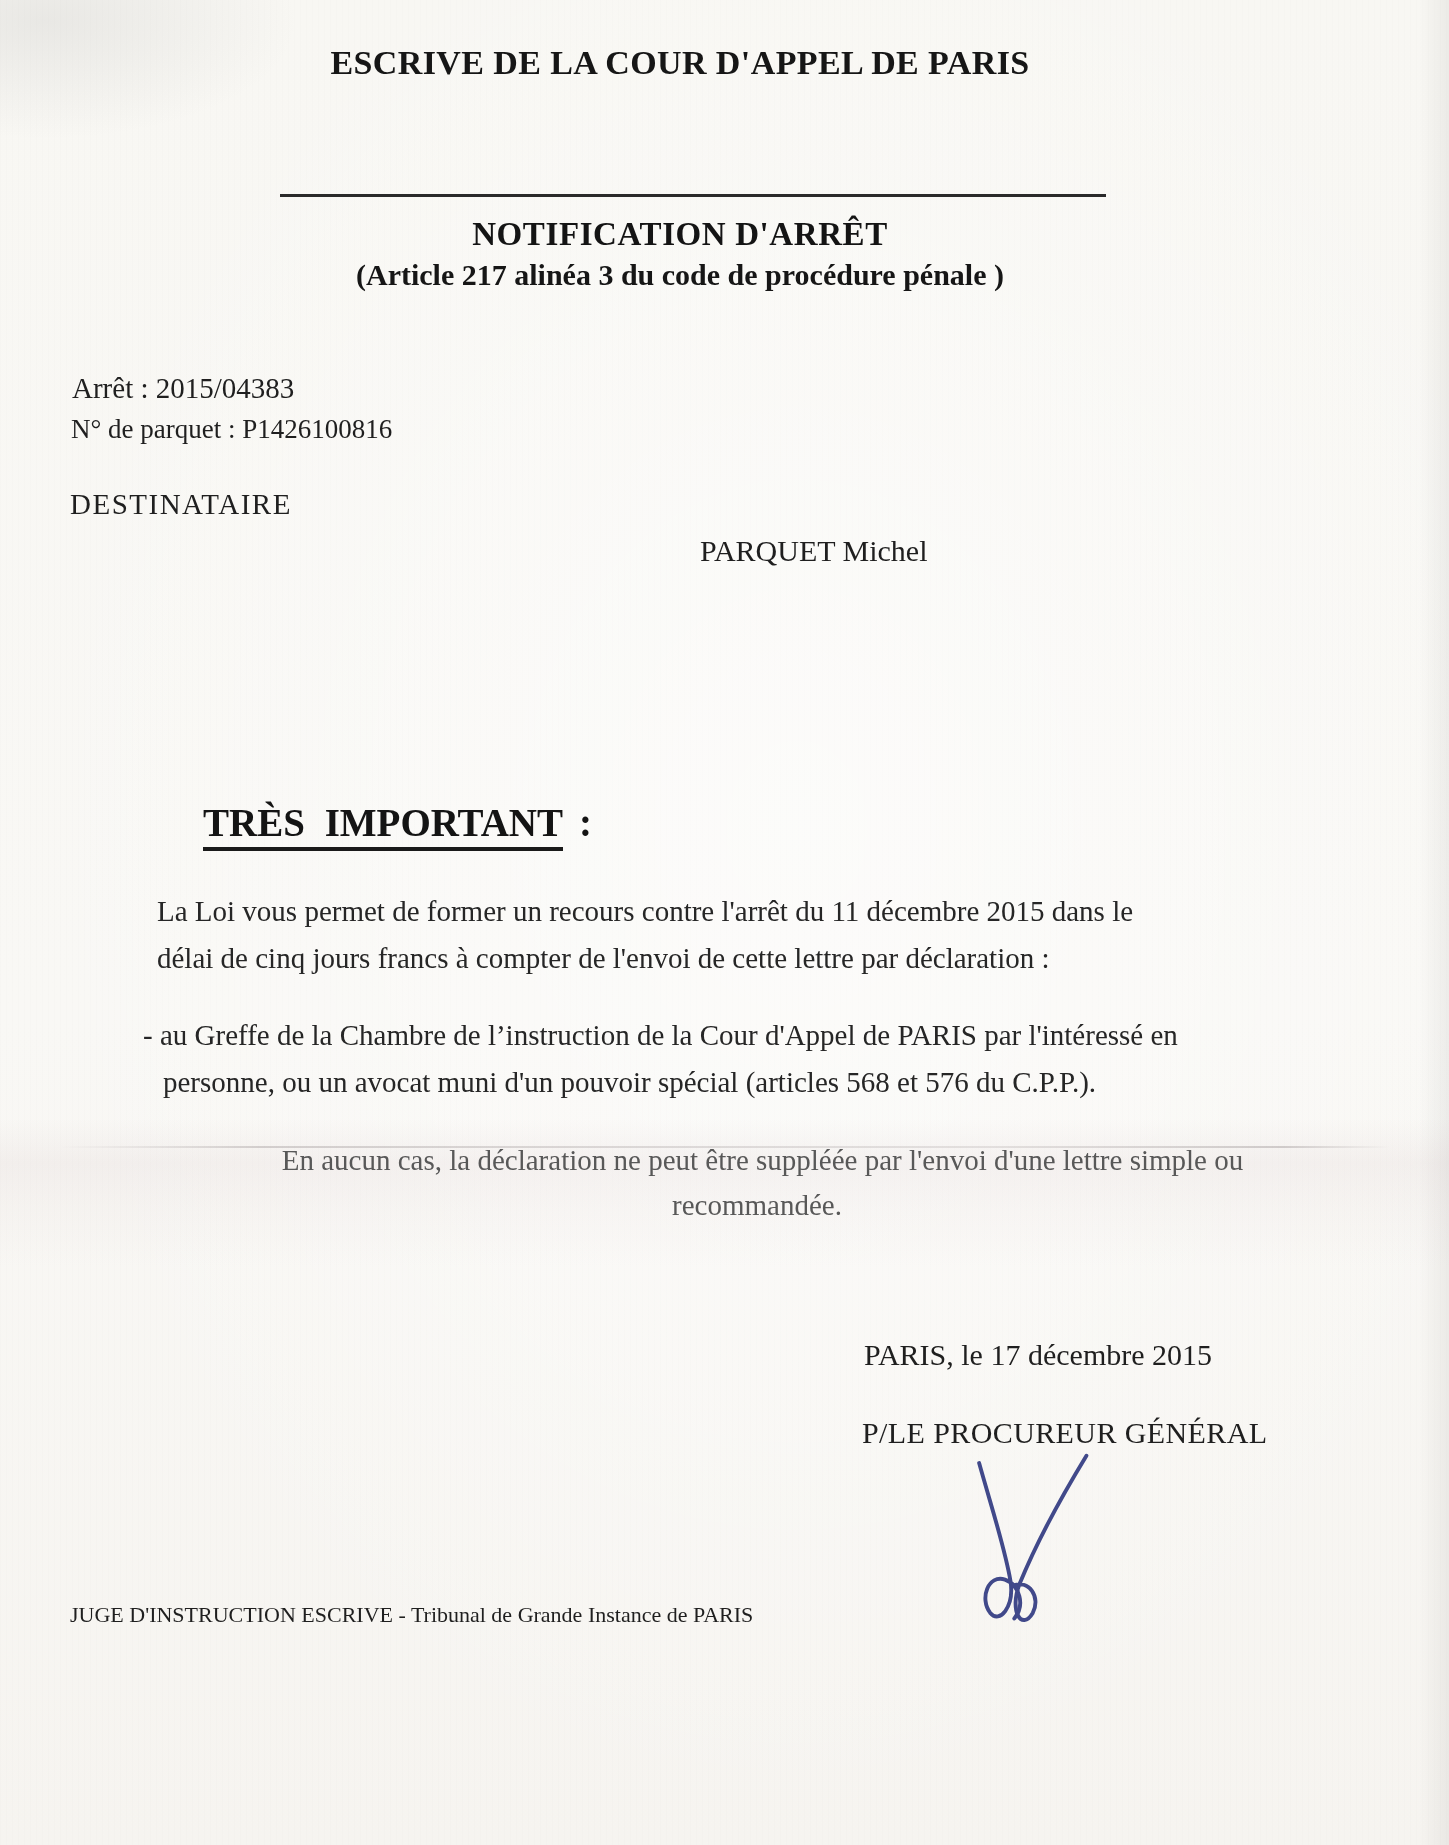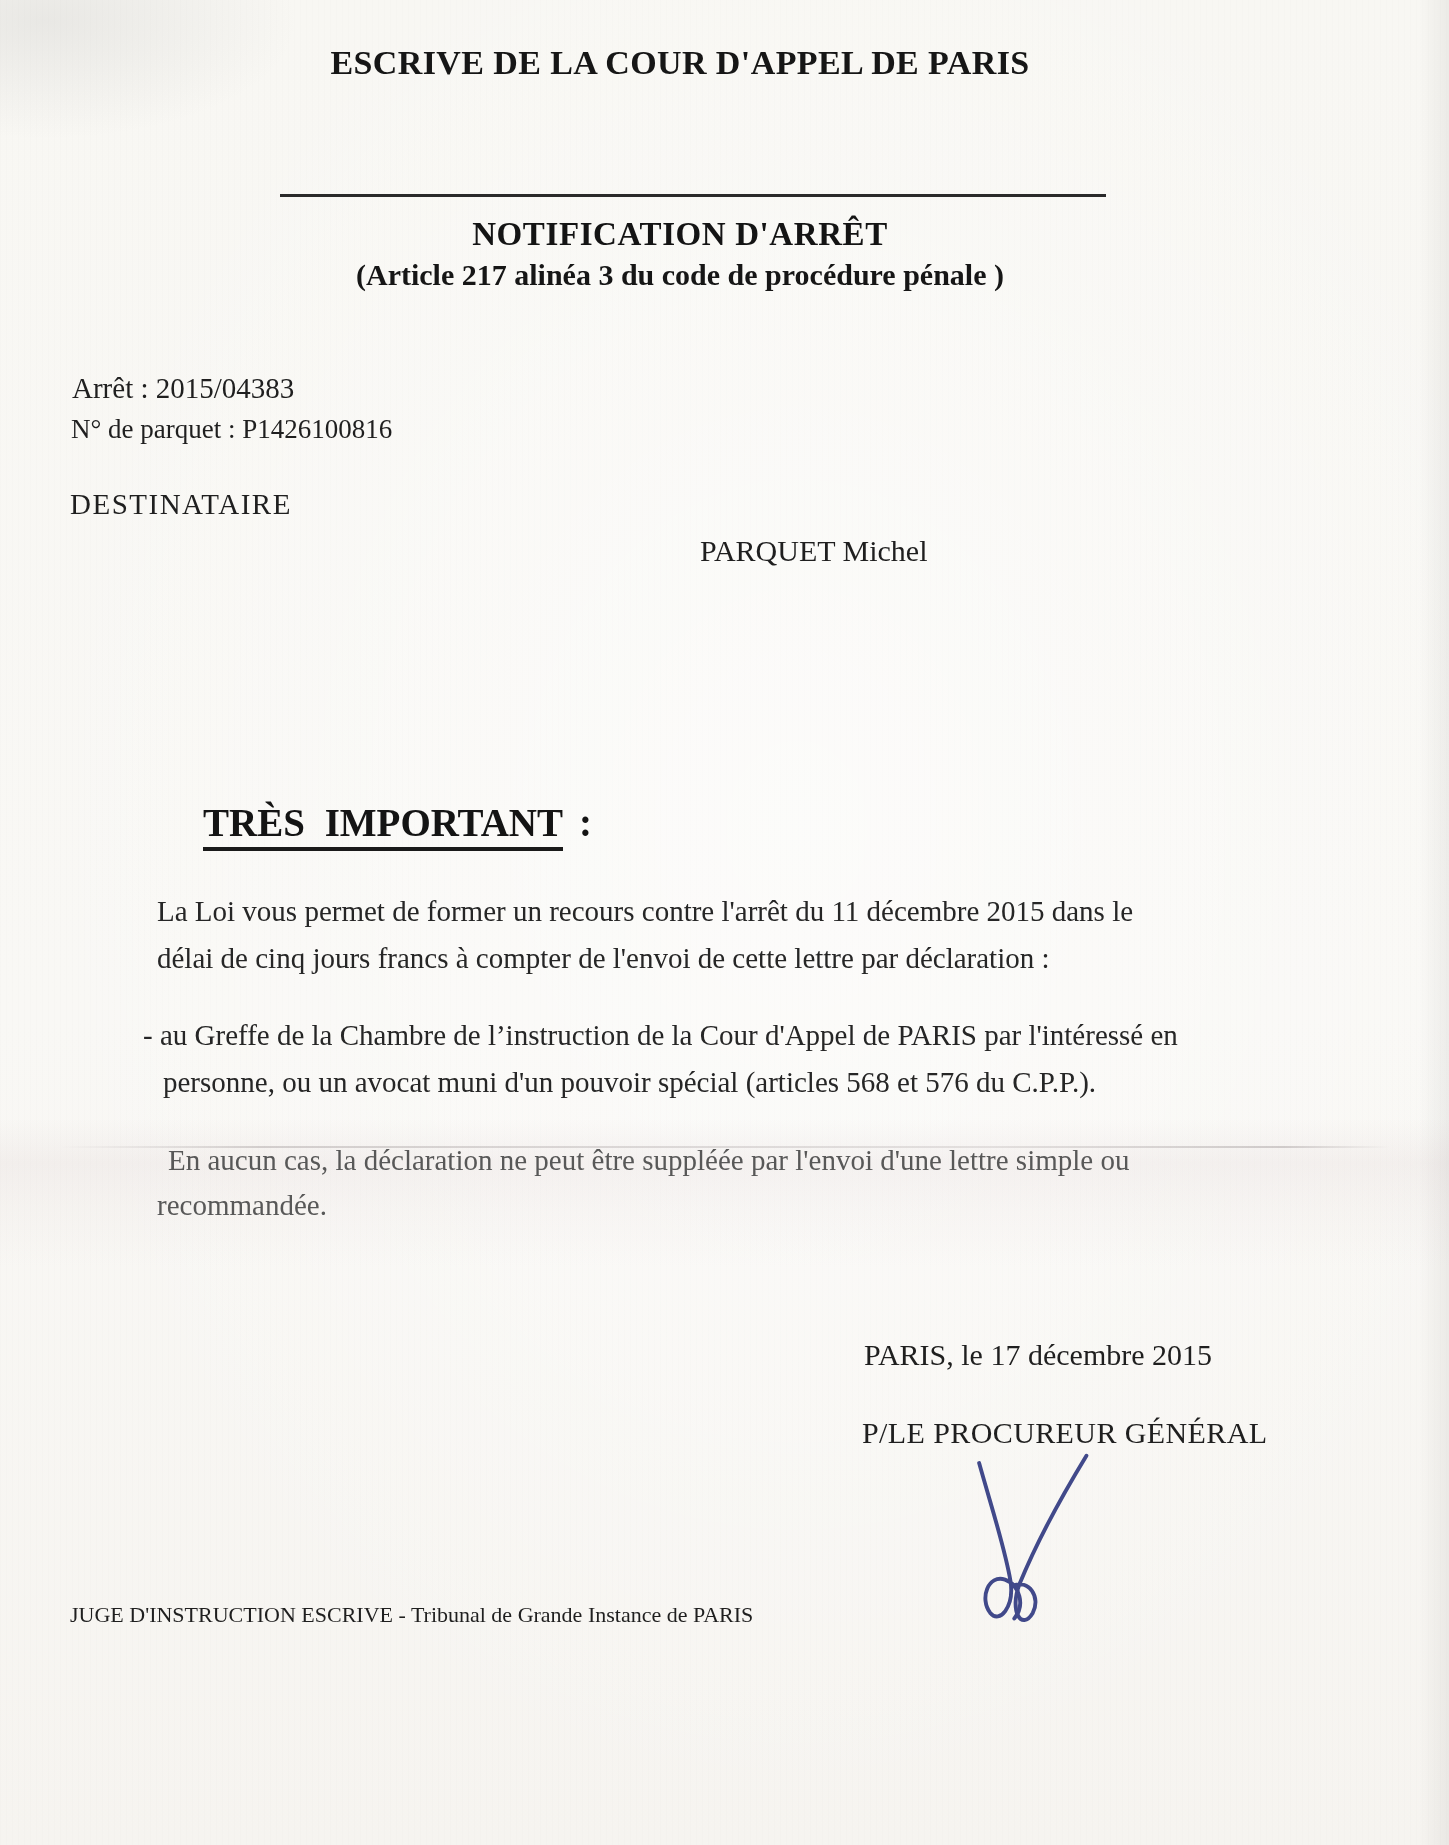--- a/index.html
+++ b/index.html
@@ -43,21 +43,21 @@
   .important-heading .colon { margin-left: 16px; font-weight: bold; }
 
   .para {
     font-size: 29px;
     line-height: 47px;
     white-space: pre-line;
     color: #262626;
   }
   .p1 { left: 157px; top: 888px; width: 1200px; }
   .p2 { left: 143px; top: 1012px; width: 1220px; text-indent: -20px; padding-left: 20px; }
-  .p3 { left: 157px; top: 1138px; width: 1200px; text-indent: 11px; color: #585858; line-height: 45px; }
+  .p3 { left: 157px; top: 1138px; width: 1200px; text-indent: 11px; color: #585858; line-height: 45px; text-align: center; }
 
   .date-line { left: 864px; top: 1338px; font-size: 30px; }
   .signatory { left: 862px; top: 1416px; font-size: 30px; letter-spacing: 0.4px; }
   .signature { left: 950px; top: 1452px; width: 160px; height: 185px; }
   .footer-line { left: 70px; top: 1602px; font-size: 22px; }
 
   
   .crease-band {
     left: 0; top: 1118px; width: 100%; height: 150px;
     background: linear-gradient(180deg, rgba(188,160,165,0) 0%, rgba(188,160,165,0.10) 30%, rgba(188,160,165,0.05) 60%, rgba(188,160,165,0) 100%);

